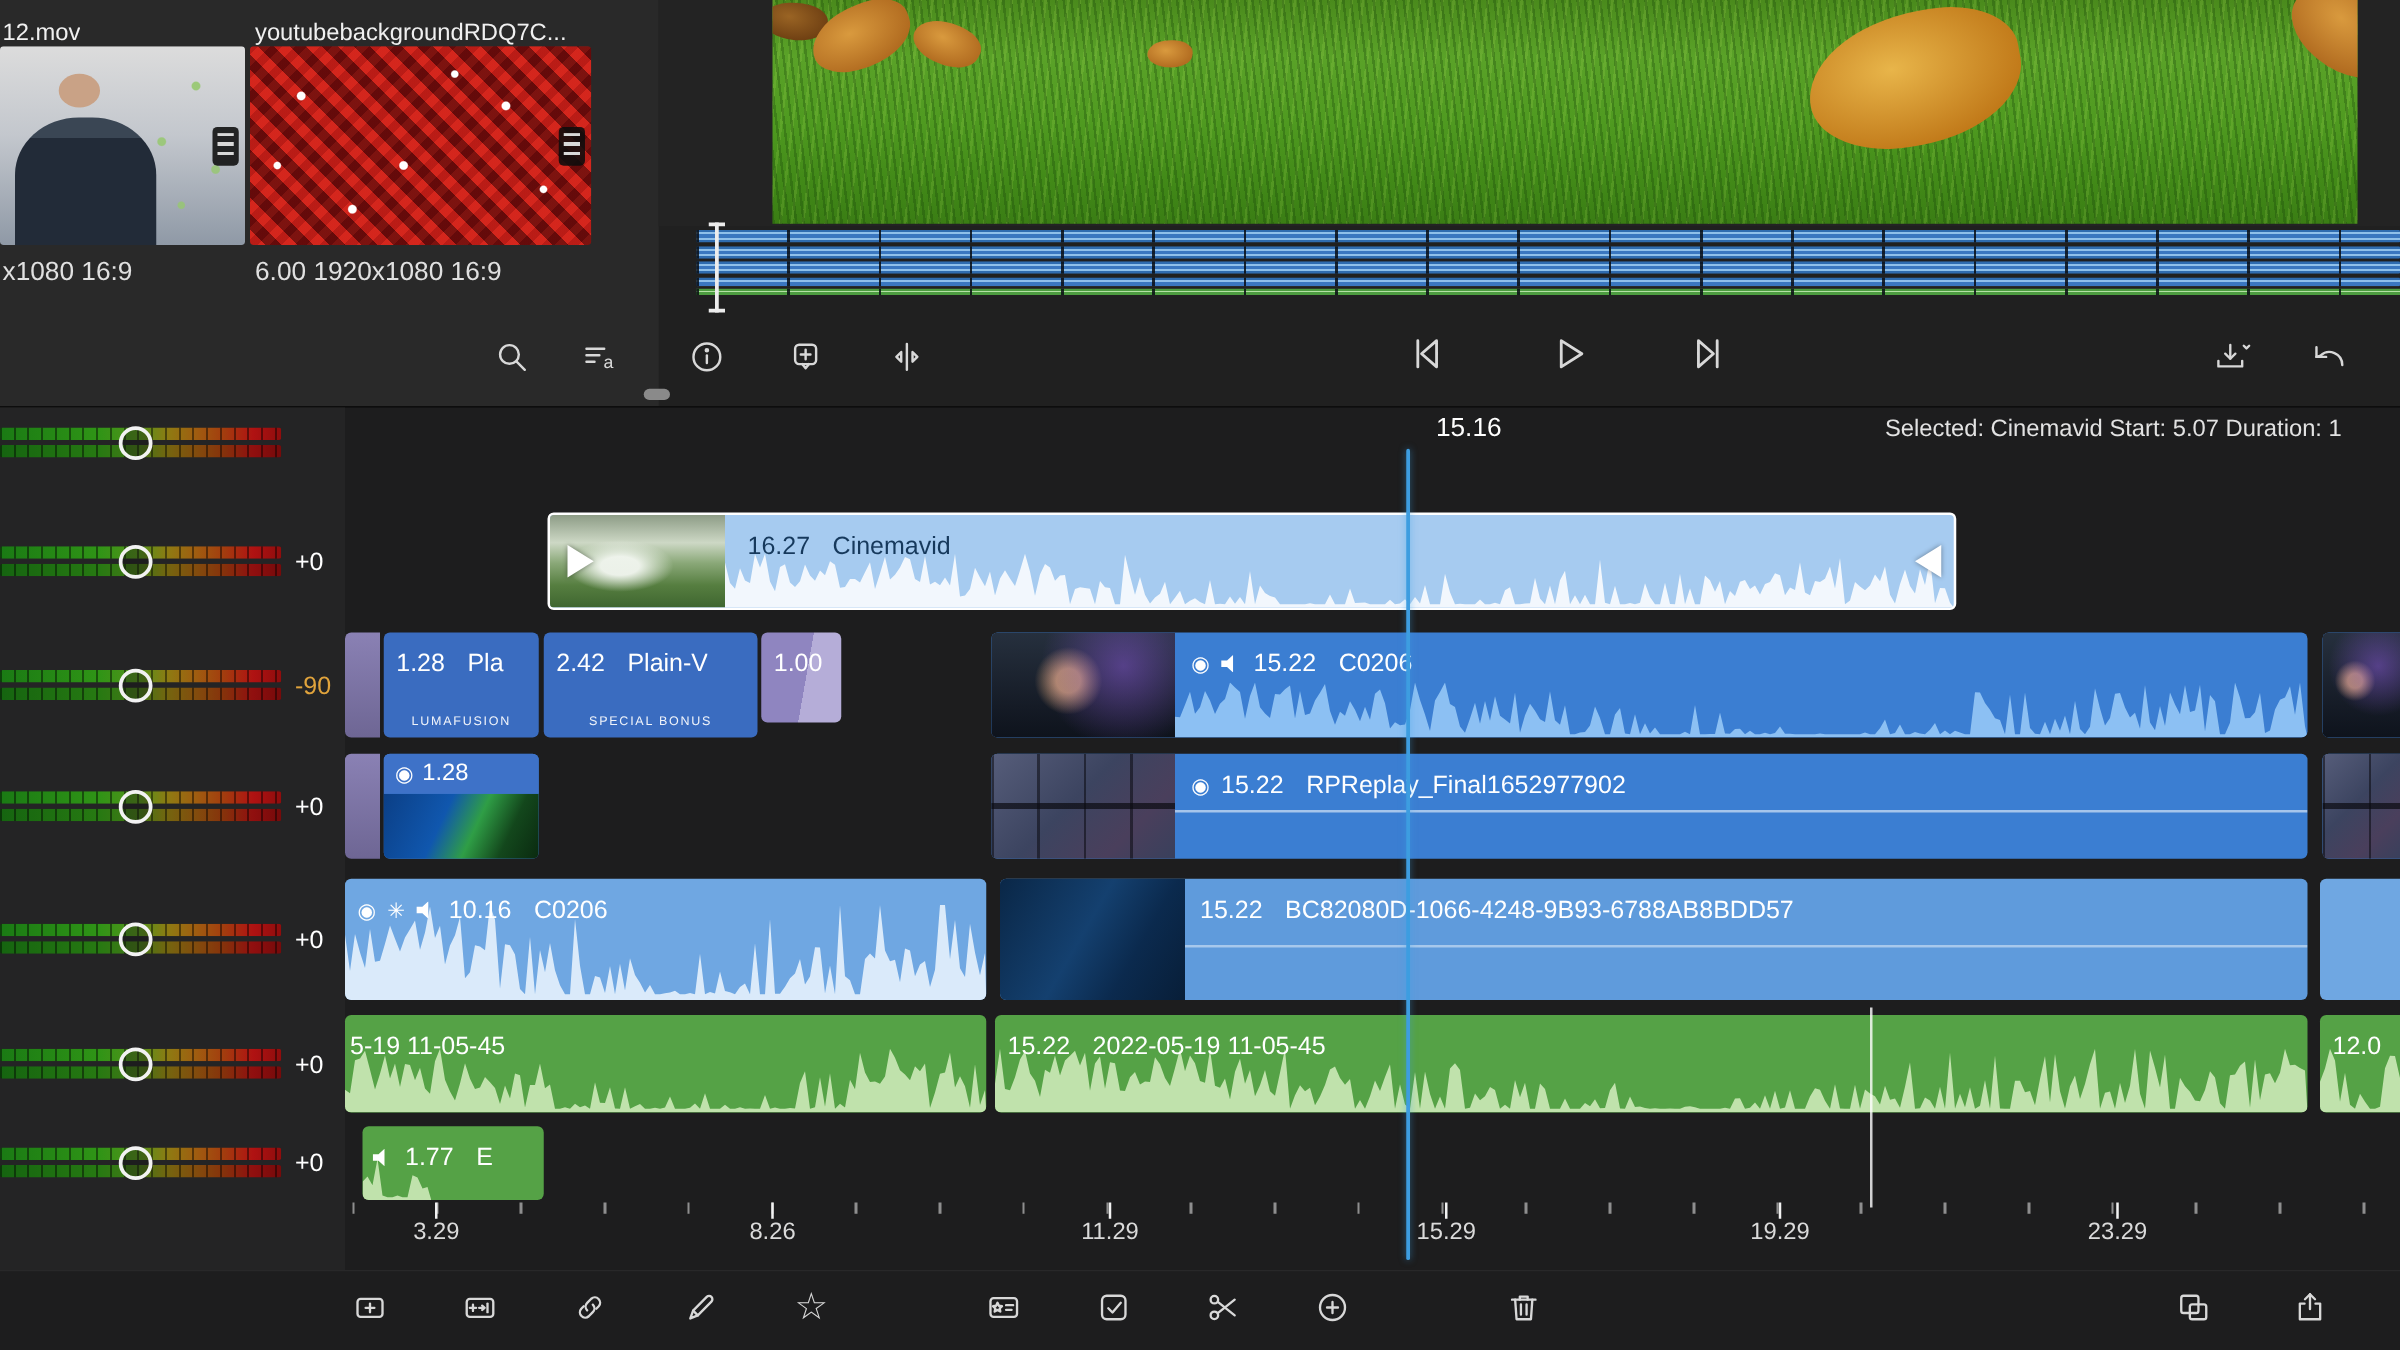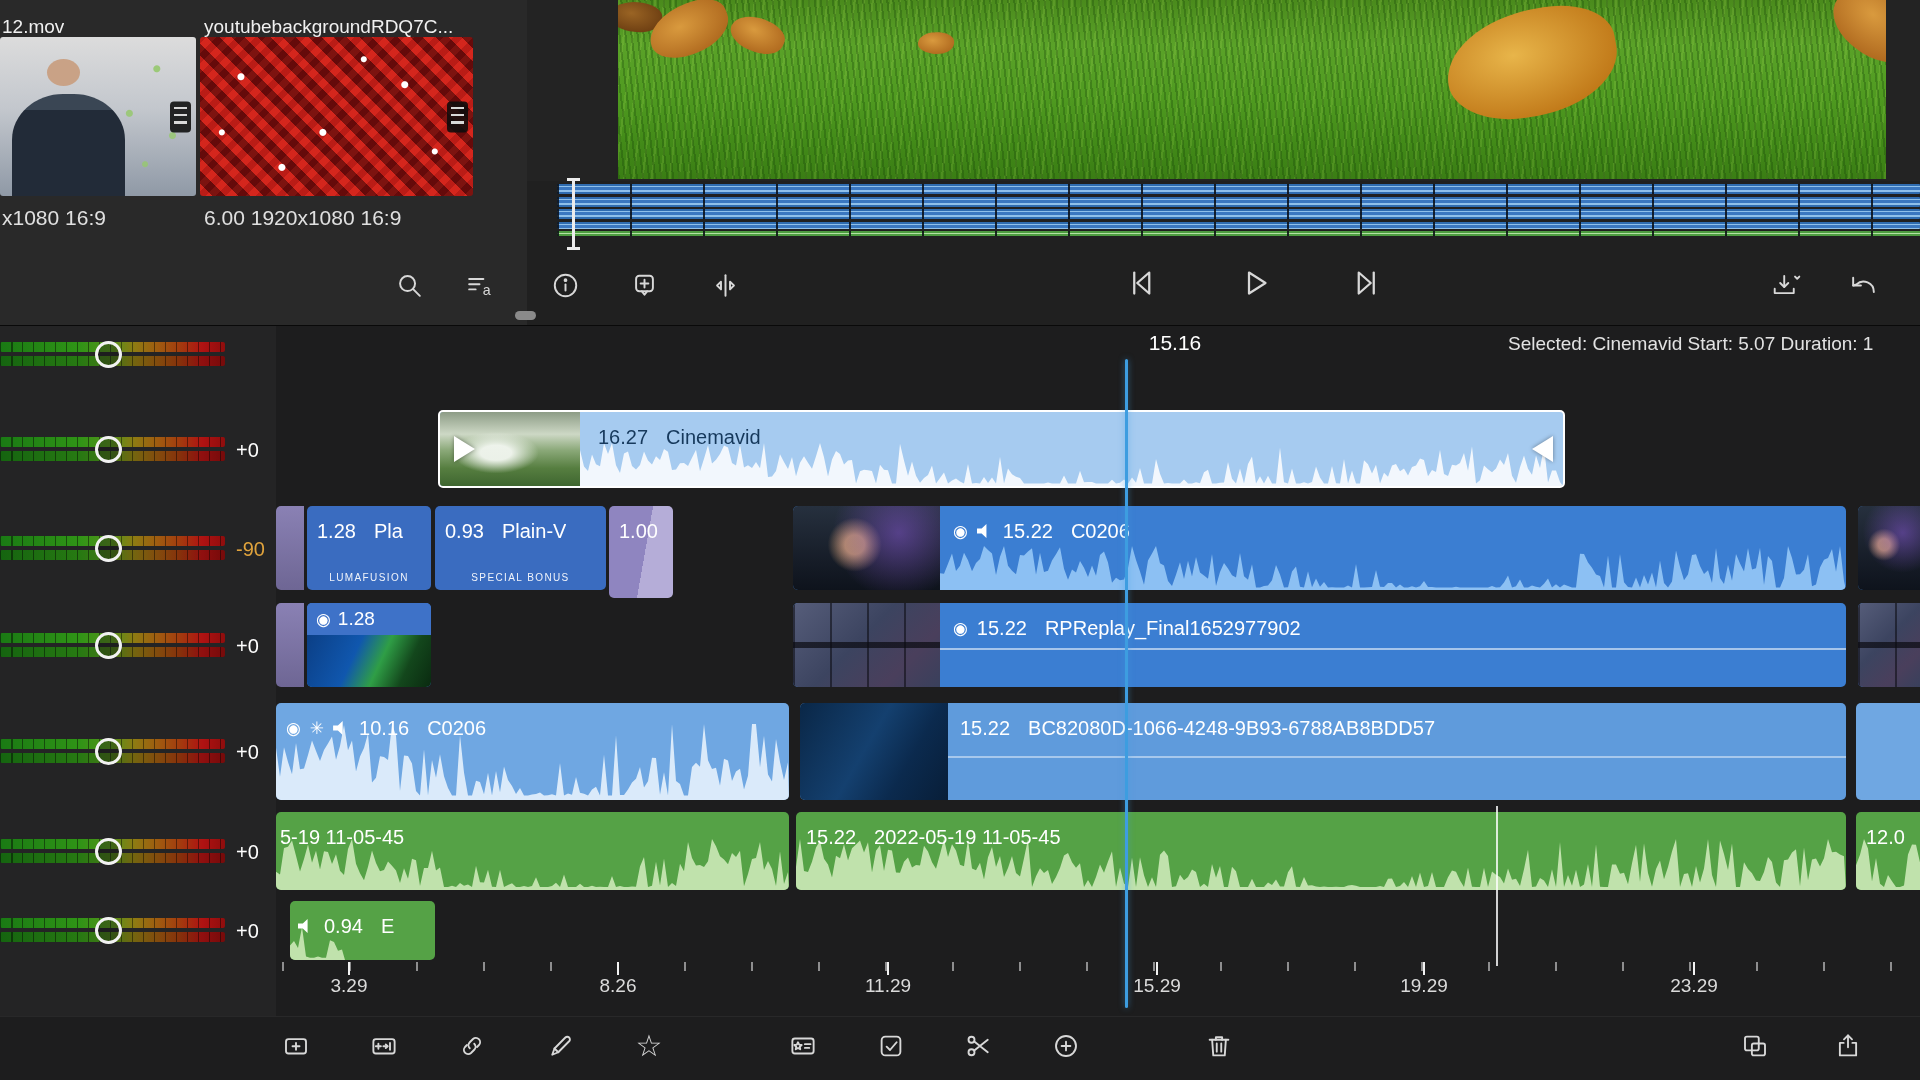--- a/index.html
+++ b/index.html
@@ -334,26 +334,26 @@
   <div class="clip sliver" style="left:276px;top:506px;width:28px;height:84px"></div>
   <div class="clip blue" style="left:307px;top:506px;width:124px;height:84px">
     <div class="lbl">
       <span>1.28</span>
       <span>Pla</span>
     </div>
     <div class="sub">LUMAFUSION</div>
   </div>
   <div class="clip blue" style="left:435px;top:506px;width:171px;height:84px">
     <div class="lbl">
-      <span>0.93</span>
+      <span>2.42</span>
       <span>Plain-V</span>
     </div>
     <div class="sub">SPECIAL BONUS</div>
   </div>
-  <div class="clip lav" style="left:609px;top:506px;width:64px;height:92px">
+  <div class="clip lav" style="left:609px;top:506px;width:64px;height:72px">
     <div class="lbl">
       <span>1.00</span>
     </div>
   </div>
   <div class="clip blue2" style="left:793px;top:506px;width:1053px;height:84px">
     <div class="thumb webcam" style="width:147px"></div>
     <div class="wf" style="left:147px;height:52%">
         <svg width="906" height="44" preserveAspectRatio="none">
           <polygon points="0,44 0,27.3 4,27.7 8,17.7 12,7.4 16,25.0 20,19.7 24,6.7 28,14.3 32,25.2 36,17.0 40,13.1 44,0.0 48,3.9 52,7.6 56,29.0 60,10.8 64,0.0 68,19.7 72,24.7 76,28.3 80,9.1 84,9.5 88,5.4 92,2.3 96,28.7 100,6.7 104,25.9 108,24.8 112,14.4 116,8.2 120,1.2 124,22.7 128,33.7 132,23.4 136,26.5 140,14.9 144,21.8 148,30.9 152,19.4 156,29.8 160,8.9 164,5.6 168,16.5 172,36.7 176,31.7 180,34.2 184,33.6 188,22.0 192,0.0 196,14.0 200,25.6 204,38.8 208,14.4 212,7.6 216,0.0 220,17.2 224,19.6 228,35.1 232,40.1 236,28.7 240,16.2 244,33.0 248,14.7 252,30.6 256,10.9 260,26.5 264,29.5 268,32.7 272,7.9 276,40.1 280,26.1 284,16.9 288,22.6 292,29.3 296,31.5 300,7.0 304,30.2 308,33.8 312,18.2 316,41.4 320,41.4 324,40.0 328,39.5 332,34.3 336,19.1 340,28.4 344,41.4 348,41.3 352,25.5 356,20.4 360,40.8 364,41.4 368,25.3 372,41.3 376,32.6 380,40.7 384,35.9 388,41.4 392,41.3 396,41.4 400,41.4 404,41.4 408,39.4 412,41.4 416,17.9 420,41.4 424,41.4 428,41.2 432,41.1 436,23.9 440,40.8 444,40.9 448,37.1 452,36.9 456,41.4 460,38.6 464,41.4 468,41.4 472,40.2 476,41.4 480,40.3 484,35.1 488,40.9 492,40.9 496,41.4 500,41.4 504,41.4 508,41.4 512,41.4 516,40.8 520,41.4 524,41.4 528,41.4 532,41.4 536,41.4 540,41.4 544,41.4 548,41.4 552,40.0 556,41.4 560,41.3 564,36.6 568,29.5 572,41.4 576,40.3 580,33.5 584,41.4 588,41.4 592,39.6 596,40.7 600,41.4 604,37.8 608,32.4 612,41.4 616,38.3 620,41.4 624,38.6 628,39.9 632,41.4 636,41.4 640,7.7 644,8.0 648,16.4 652,21.7 656,28.5 660,29.9 664,41.4 668,9.5 672,41.4 676,41.4 680,8.0 684,36.3 688,40.9 692,41.4 696,31.4 700,41.4 704,28.9 708,38.6 712,26.4 716,41.4 720,14.6 724,37.1 728,41.4 732,35.4 736,4.5 740,20.7 744,34.3 748,28.4 752,9.0 756,8.3 760,20.0 764,27.9 768,24.2 772,36.9 776,2.0 780,32.0 784,38.1 788,18.7 792,34.7 796,8.0 800,17.6 804,25.4 808,2.0 812,23.6 816,22.3 820,1.7 824,39.1 828,9.9 832,14.9 836,41.4 840,41.4 844,32.1 848,0.0 852,12.1 856,28.5 860,28.3 864,23.7 868,8.2 872,40.3 876,38.4 880,21.5 884,13.7 888,11.9 892,2.9 896,25.7 900,0.0 904,34.9 906,44" fill="rgba(150,200,246,.9)"></polygon>
         </svg>
@@ -447,21 +447,21 @@
   </div>
 
   <div class="clip green" style="left:290px;top:901px;width:145px;height:59px">
     <div class="wf" style="width:55px;right:auto;height:62%">
         <svg width="55" height="37" preserveAspectRatio="none">
           <polygon points="0,37 0,22.4 4,18.1 8,25.1 12,4.0 16,33.4 20,34.8 24,34.8 28,33.4 32,34.8 36,34.8 40,17.2 44,18.9 48,27.7 52,26.5 55,37" fill="rgba(198,230,178,.95)"></polygon>
         </svg>
       </div>
     <div class="lbl" style="left:8px">
       <span class="spk"></span>
-      <span>0.94</span>
+      <span>1.77</span>
       <span>E</span>
     </div>
   </div>
 
   <div class="ruler">
     <div class="ticks"></div>
     <div class="mtick" style="left:73px"></div>
     <div class="mtick" style="left:342px"></div>
     <div class="mtick" style="left:612px"></div>
     <div class="mtick" style="left:881px"></div>

